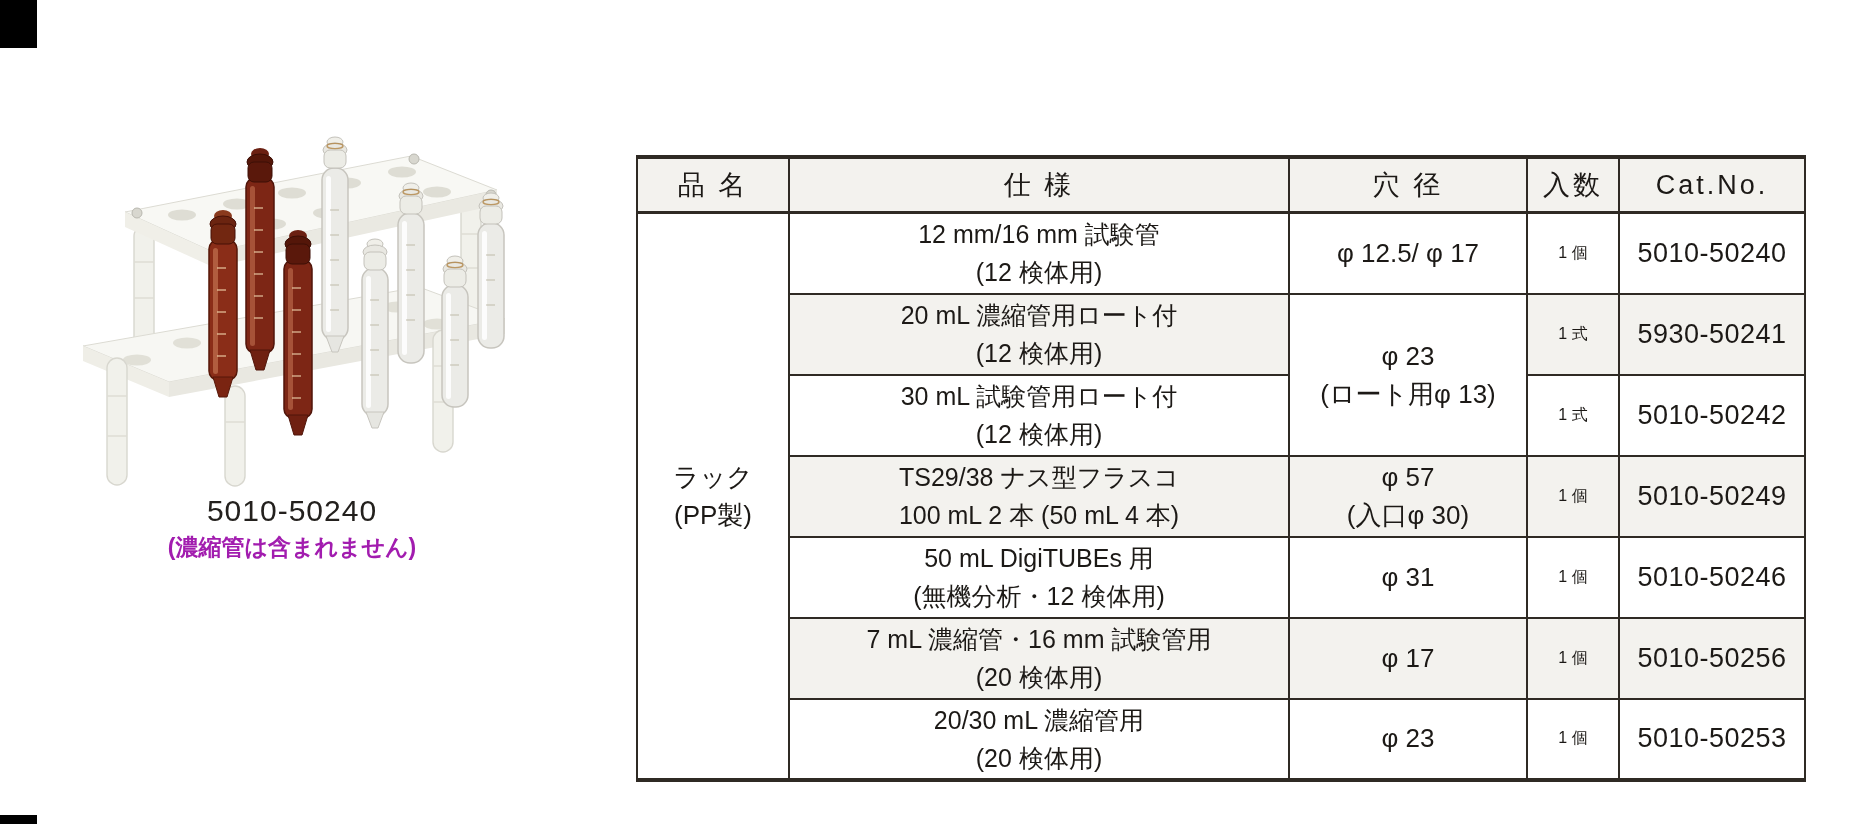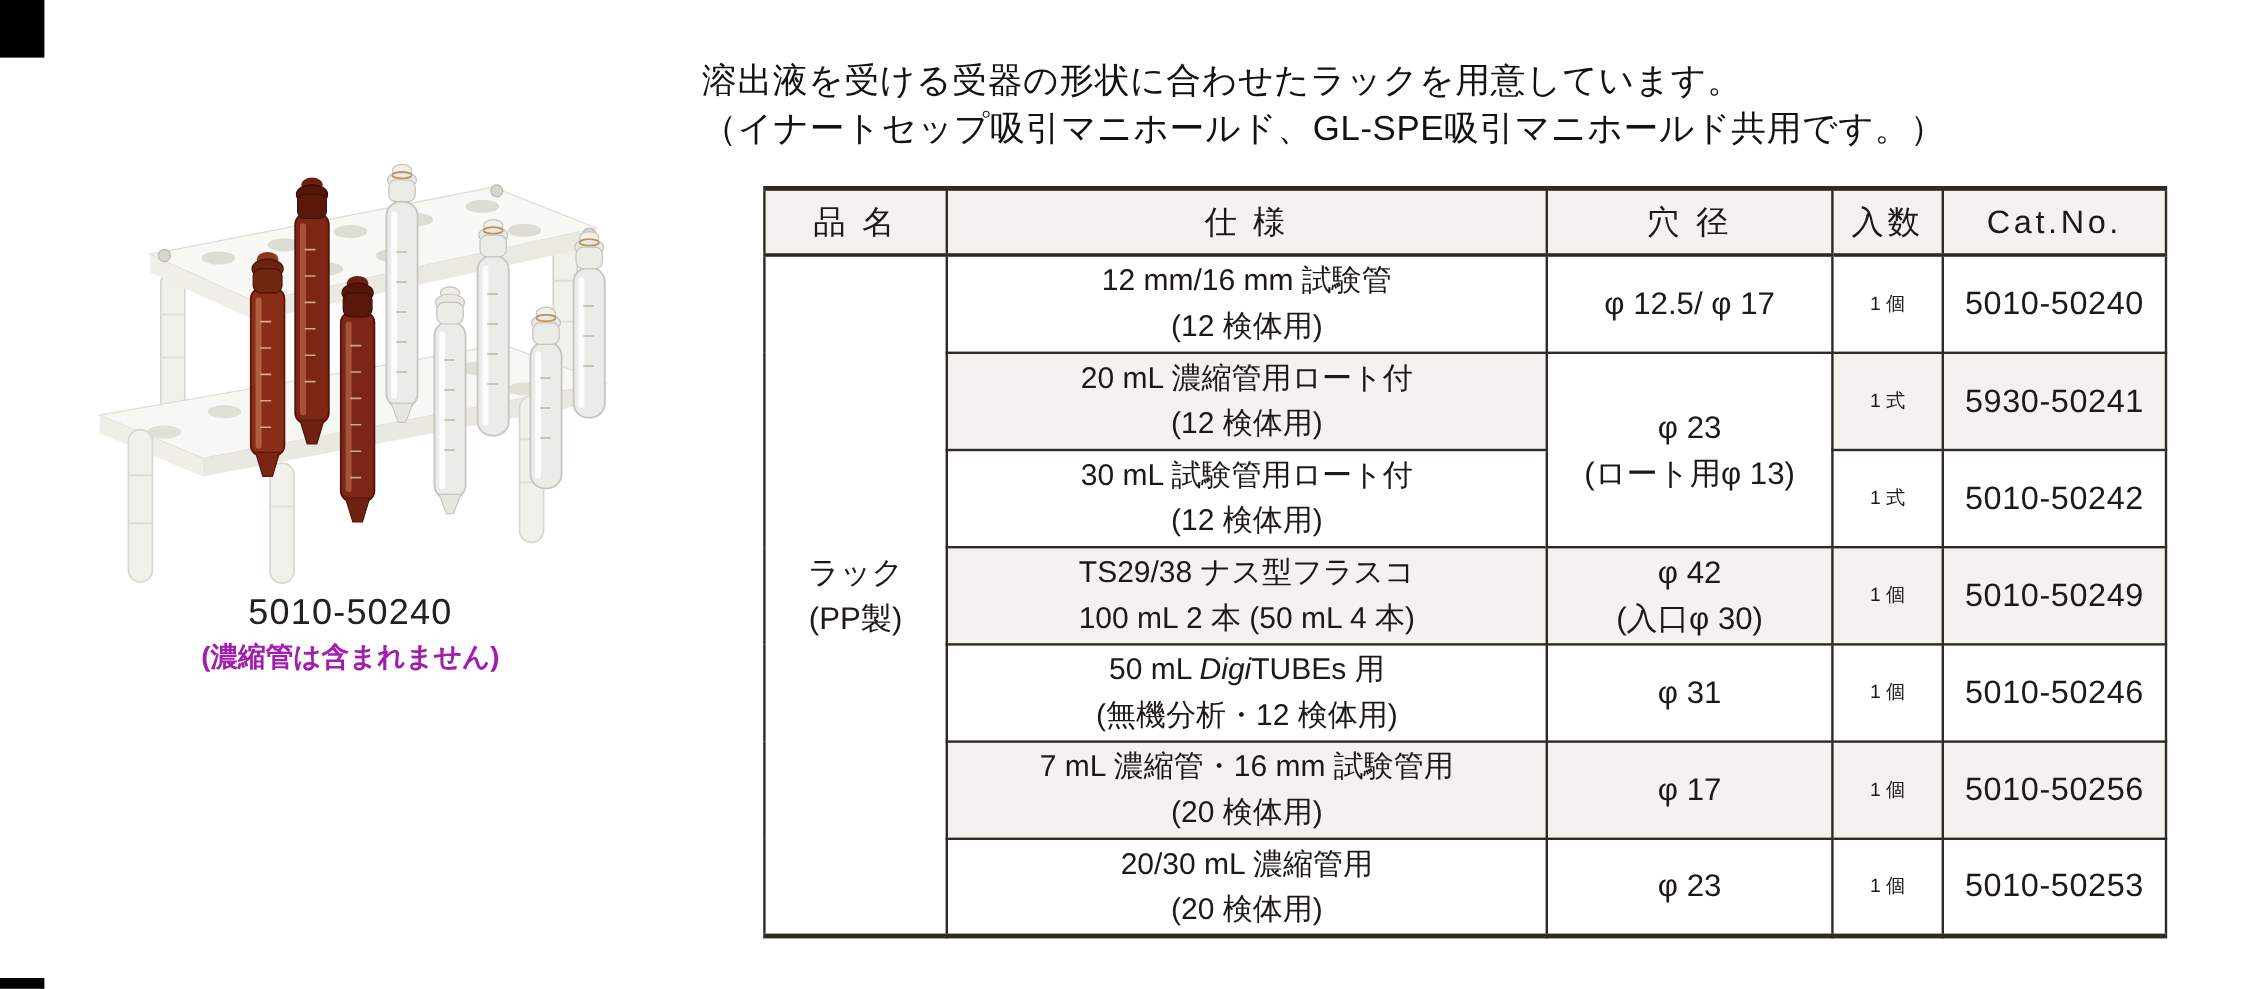--- a/index.html
+++ b/index.html
@@ -42,34 +42,30 @@
     border-bottom:3.5px solid #2f2a24;
   }
   .spec-table tbody tr{height:81px;}
   .shade{background:#f3f2ee !important;}
   .cell-2l div{line-height:38px;font-size:25px;white-space:pre-wrap;}
   .name-cell div{line-height:38px;font-size:26px;}
   .hole-cell{font-size:26px;}
   .hole-cell div{line-height:38px;font-size:26px;}
   .qty-cell{font-size:16px;}
   .cat-cell{font-size:27px;letter-spacing:.5px;}
-  .it{font-style:italic;}
+  .it{}
 </style>
 </head>
 <body>
 
 <div class="page">
 
   <div class="corner-mark top"></div>
   <div class="corner-mark bottom"></div>
 
-  <div class="intro">
-    <div>溶出液を受ける受器の形状に合わせたラックを用意しています。</div>
-    <div>（イナートセップ吸引マニホールド、GL-SPE吸引マニホールド共用です。）</div>
-  </div>
 
   <figure class="photo-wrap">
     <svg width="450" height="438" viewBox="0 0 450 438">
 
       <g>
         <rect class="leg" x="67" y="176" width="20" height="132" rx="10"></rect>
         <rect class="leg" x="394" y="148" width="20" height="130" rx="10"></rect>
         <path class="leg-ridge" d="M67,212 h20 M67,248 h20 M394,184 h20 M394,218 h20"></path>
       </g>
 
@@ -241,21 +237,21 @@
         </td>
         <td class="qty-cell">1 式</td>
         <td class="cat-cell">5010-50242</td>
       </tr>
       <tr>
         <td class="cell-2l shade">
           <div>TS29/38 ナス型フラスコ</div>
           <div>100 mL 2 本 (50 mL 4 本)</div>
         </td>
         <td class="hole-cell shade">
-          <div>φ 42</div>
+          <div>φ 57</div>
           <div>(入口φ 30)</div>
         </td>
         <td class="qty-cell shade">1 個</td>
         <td class="cat-cell shade">5010-50249</td>
       </tr>
       <tr>
         <td class="cell-2l">
           <div><span>50 mL </span><span class="it">Digi</span><span>TUBEs 用</span></div>
           <div>(無機分析・12 検体用)</div>
         </td>

